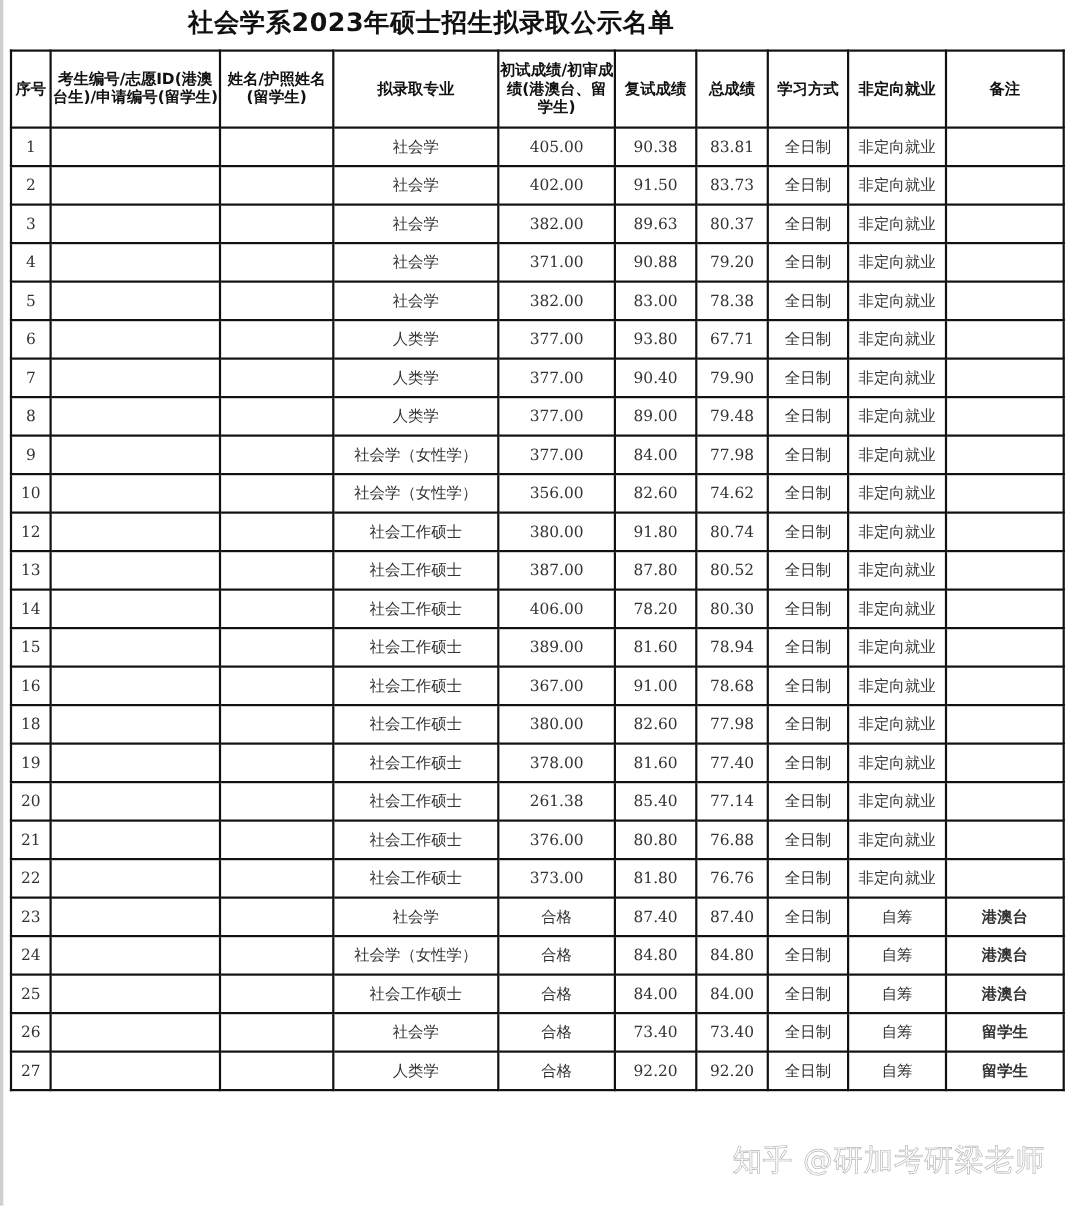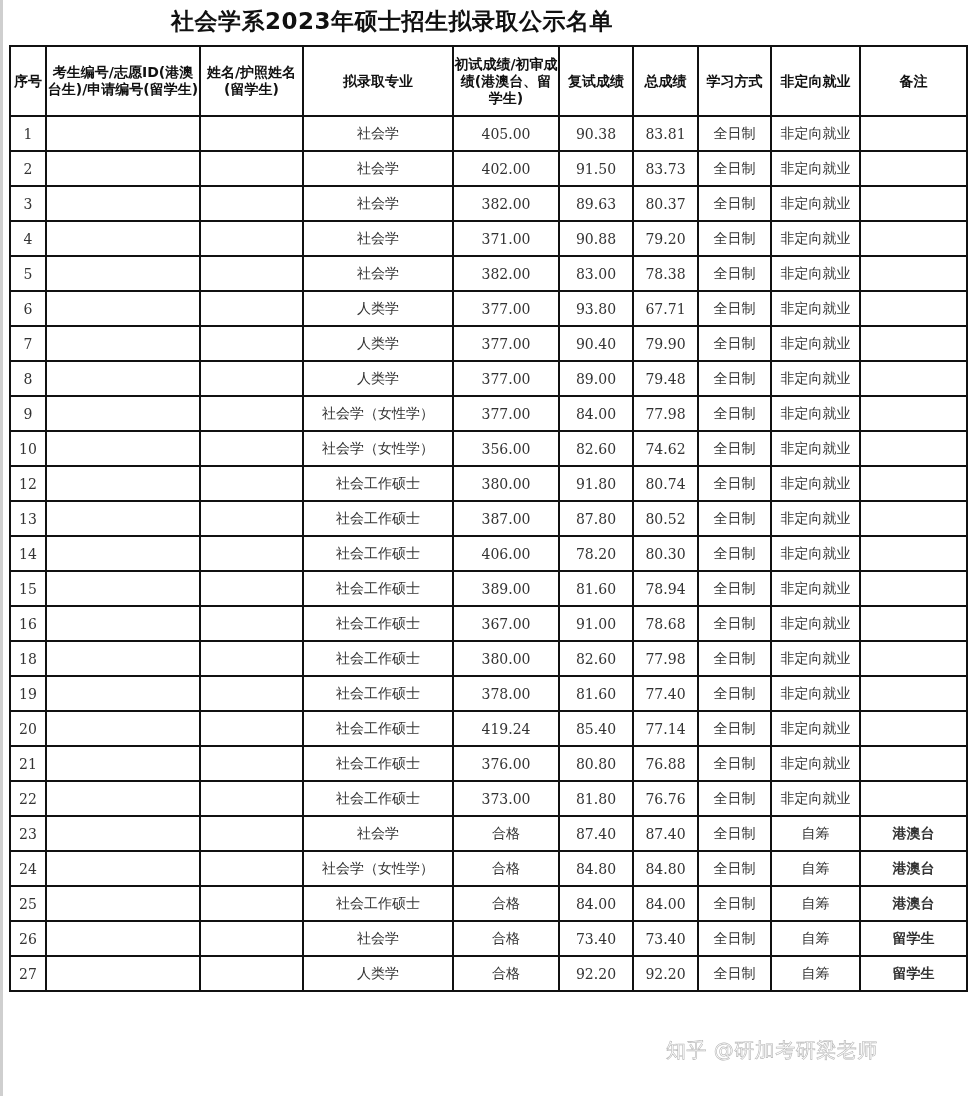--- a/index.html
+++ b/index.html
@@ -8,21 +8,21 @@
   .title { position: absolute; left: 0; top: 4px; width: 784px; text-align: center; font-family: "DejaVu Sans", "Liberation Sans", sans-serif; font-weight: bold; font-size: 23px; color: #111; letter-spacing: 0.5px; line-height: 34px; }
   table.roster { position: absolute; left: 9px; top: 45px; border-collapse: collapse; table-layout: fixed; }
   table.roster th, table.roster td { border: 2px solid #111; padding: 0; overflow: hidden; white-space: nowrap; }
   table.roster th { font-family: "DejaVu Sans", "Liberation Sans", sans-serif; font-weight: bold; font-size: 14px; line-height: 17px; color: #111; text-align: center; white-space: normal; height: 68px; }
   table.roster td { height: 33px; font-size: 14px; text-align: center; color: #333; }
   td.major { text-align: left; padding-left: 7px; font-family: Liberation Mono, monospace; }
   td.remark { text-align: left; padding-left: 7px; font-weight: bold; }
   td.blank { border-top: none; border-bottom: none; }
   td.blank-first { border-bottom: none; }
   td.blank-last { border-top: none; }
-  .watermark { position: absolute; left: 666px; top: 1037px; font-family: "DejaVu Sans", "Liberation Sans", sans-serif; font-size: 20px; color: rgba(255,255,255,0.75); -webkit-text-stroke: 0.6px rgba(120,120,120,0.55); letter-spacing: 0.5px; white-space: nowrap; }
+  .watermark { position: absolute; left: 666px; top: 1037px; font-family: "DejaVu Sans", "Liberation Sans", sans-serif; font-size: 27px; color: rgba(255,255,255,0.75); -webkit-text-stroke: 0.6px rgba(120,120,120,0.55); letter-spacing: 0.5px; white-space: nowrap; }
 </style>
 </head>
 <body>
 
 <div class="left-edge"></div>
 
 <div class="title">社会学系2023年硕士招生拟录取公示名单</div>
 
 <table class="roster">
   <colgroup>
@@ -254,21 +254,21 @@
         <td>77.40</td>
         <td>全日制</td>
         <td>非定向就业</td>
         <td class="remark"></td>
       </tr>
       <tr>
         <td>20</td>
         <td class="blank"></td>
         <td class="blank"></td>
         <td class="major">社会工作硕士</td>
-        <td>419.24</td>
+        <td>261.38</td>
         <td>85.40</td>
         <td>77.14</td>
         <td>全日制</td>
         <td>非定向就业</td>
         <td class="remark"></td>
       </tr>
       <tr>
         <td>21</td>
         <td class="blank"></td>
         <td class="blank"></td>

